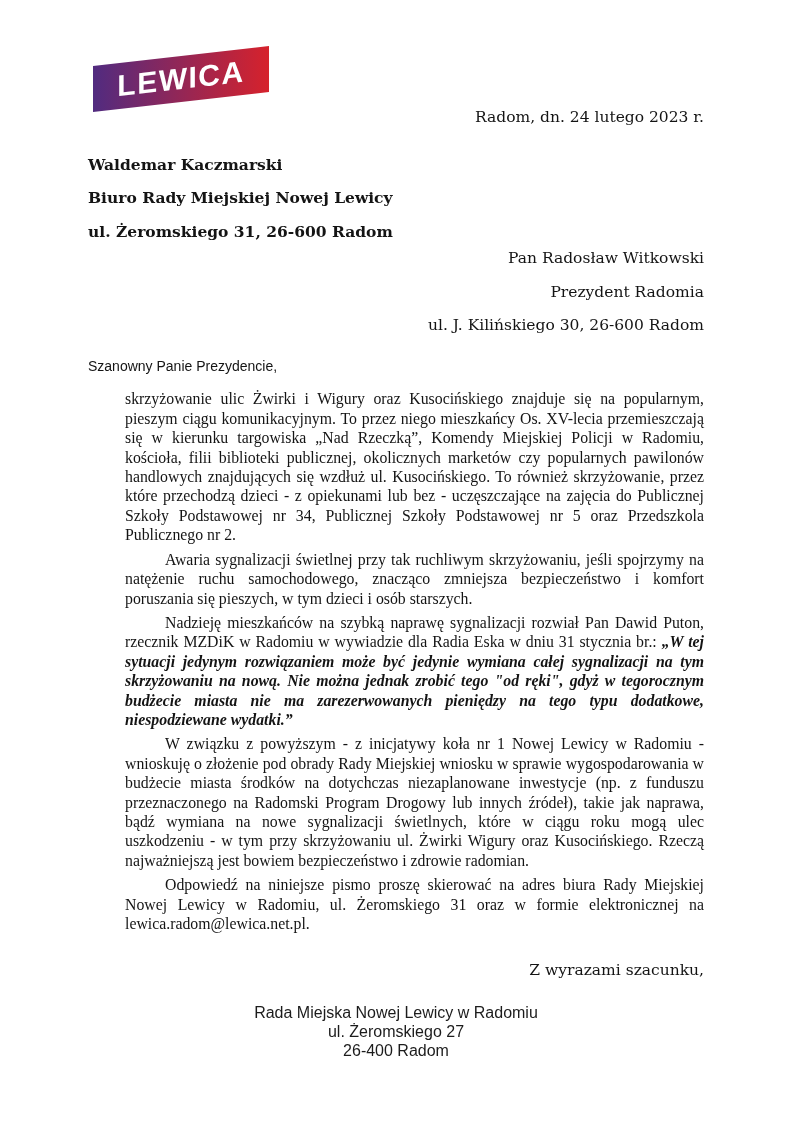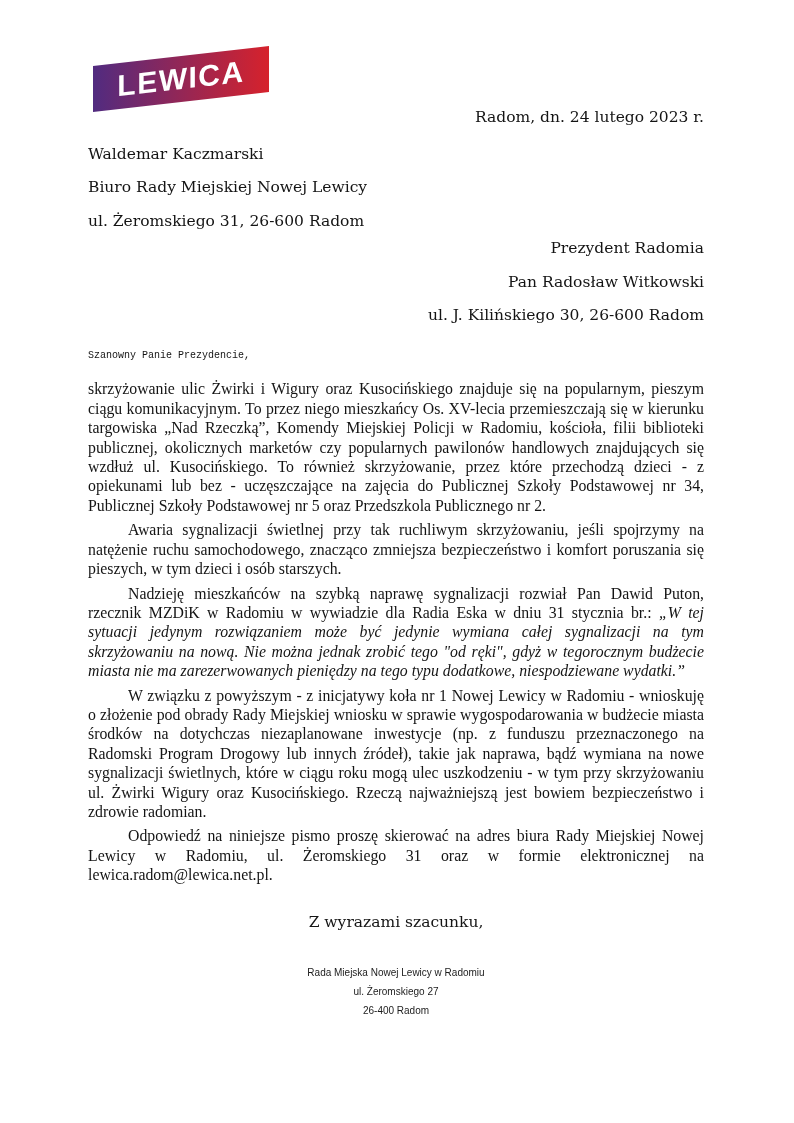--- a/index.html
+++ b/index.html
@@ -41,53 +41,54 @@
     text-align: right;
     font-family: "DejaVu Serif", serif;
     font-size: 15.5px;
     line-height: 22px;
   }
   .address-block {
     font-family: "DejaVu Serif", serif;
     font-size: 15.5px;
     line-height: 33.4px;
   }
-  .sender { margin-top: 10px; text-align: left; }
+  .sender { margin-top: 20px; text-align: left; font-weight: bold; }
   .recipient { margin-top: -6px; text-align: right; }
   .salutation {
     margin-top: 13px;
-    font-family: Liberation Mono, monospace;
-    font-size: 10px;
+    font-family: Liberation Sans, sans-serif;
+    font-size: 14px;
     line-height: 22px;
   }
   
   .letter-body { margin-top: 12px; }
   .para {
     font-family: "Liberation Serif", serif;
     font-size: 15.8px;
     line-height: 19.4px;
     text-align: justify;
     margin-bottom: 5px;
+    margin-left: 37px;
   }
   .para.indent { text-indent: 40px; }
-  .italic { font-style: italic; }
+  .italic { font-style: italic; font-weight: bold; }
   
   .closing {
     margin-top: 21px;
-    text-align: center;
+    text-align: right;
     font-family: "DejaVu Serif", serif;
     font-size: 15.5px;
     line-height: 33.4px;
   }
   
   .footer {
-    margin-top: 24px;
+    margin-top: 15px;
     text-align: center;
     font-family: "Liberation Sans", sans-serif;
-    font-size: 10px;
+    font-size: 16px;
     line-height: 19px;
     color: #1c1c1c;
   }
 </style>
 </head>
 <body>
 
 <div class="page">
 
   <div class="logo-band" style="background: linear-gradient(90deg, rgb(81, 43, 128), rgb(214, 34, 44));">
@@ -98,22 +99,22 @@
 
     <div class="date-line">Radom, dn. 24 lutego 2023 r.</div>
 
     <div class="address-block sender">
       <div>Waldemar Kaczmarski</div>
       <div>Biuro Rady Miejskiej Nowej Lewicy</div>
       <div>ul. Żeromskiego 31, 26-600 Radom</div>
     </div>
 
     <div class="address-block recipient">
+      <div>Pan Radosław Witkowski</div>
       <div>Prezydent Radomia</div>
-      <div>Pan Radosław Witkowski</div>
       <div>ul. J. Kilińskiego 30, 26-600 Radom</div>
     </div>
 
     <div class="salutation">Szanowny Panie Prezydencie,</div>
 
     <div class="letter-body">
         <p class="para"><span>skrzyżowanie ulic Żwirki i Wigury oraz Kusocińskiego znajduje się na popularnym, pieszym ciągu komunikacyjnym. To przez niego mieszkańcy Os. XV-lecia przemieszczają się w kierunku targowiska „Nad Rzeczką”, Komendy Miejskiej Policji w Radomiu, kościoła, filii biblioteki publicznej, okolicznych marketów czy popularnych pawilonów handlowych znajdujących się wzdłuż ul. Kusocińskiego. To również skrzyżowanie, przez które przechodzą dzieci - z opiekunami lub bez - uczęszczające na zajęcia do Publicznej Szkoły Podstawowej nr 34, Publicznej Szkoły Podstawowej nr 5 oraz Przedszkola Publicznego nr 2.</span></p>
         <p class="para indent"><span>Awaria sygnalizacji świetlnej przy tak ruchliwym skrzyżowaniu, jeśli spojrzymy na natężenie ruchu samochodowego, znacząco zmniejsza bezpieczeństwo i komfort poruszania się pieszych, w tym dzieci i osób starszych.</span></p>
         <p class="para indent"><span>Nadzieję mieszkańców na szybką naprawę sygnalizacji rozwiał Pan Dawid Puton,  rzecznik MZDiK w Radomiu w wywiadzie dla Radia Eska w dniu 31 stycznia br.: </span><span class="italic">„W tej sytuacji jedynym rozwiązaniem może być jedynie wymiana całej sygnalizacji na tym skrzyżowaniu na nową. Nie można jednak zrobić tego "od ręki", gdyż w tegorocznym budżecie miasta nie ma zarezerwowanych pieniędzy na tego typu dodatkowe, niespodziewane wydatki.”</span></p>
         <p class="para indent"><span>W związku z powyższym - z inicjatywy koła nr 1 Nowej Lewicy w Radomiu - wnioskuję o złożenie pod obrady Rady Miejskiej wniosku w sprawie wygospodarowania w budżecie miasta środków na dotychczas niezaplanowane inwestycje (np. z funduszu przeznaczonego na Radomski Program Drogowy lub innych źródeł), takie jak naprawa, bądź wymiana na nowe sygnalizacji świetlnych, które w ciągu roku mogą ulec uszkodzeniu - w tym przy skrzyżowaniu ul. Żwirki Wigury oraz Kusocińskiego. Rzeczą najważniejszą jest bowiem bezpieczeństwo i zdrowie radomian.</span></p>

